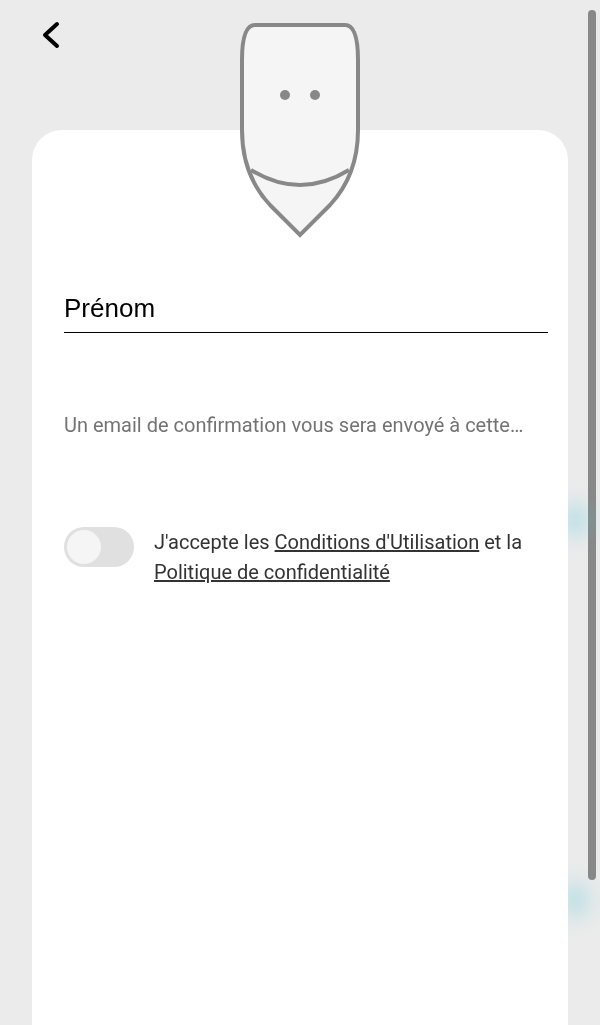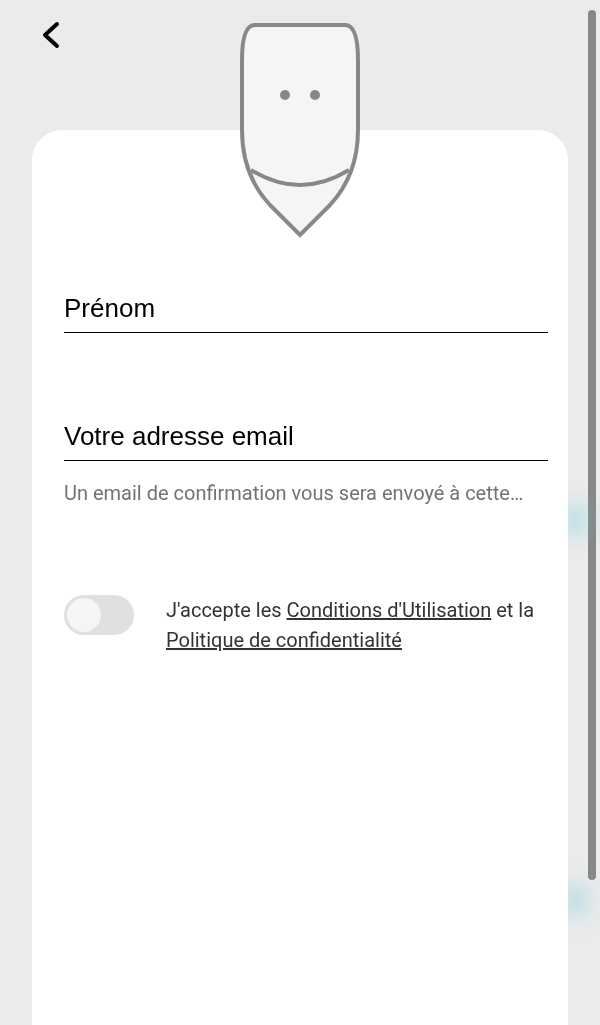--- a/index.html
+++ b/index.html
@@ -68,21 +68,21 @@
       color: #737373;
       font-size: 20px;
       margin-top: 20px;
       white-space: nowrap;
       overflow: hidden;
       text-overflow: ellipsis;
     }
     .terms-section {
       display: flex;
       align-items: flex-start;
-      gap: 32px;
+      gap: 20px;
       margin-top: 90px;
     }
     .toggle {
       width: 70px;
       height: 40px;
       background: #e0e0e0;
       border-radius: 20px;
       position: relative;
       flex-shrink: 0;
       cursor: pointer;
@@ -146,21 +146,20 @@
 </div>
 
 <div class="card">
 
   <div class="form-group">
     <input type="text" class="form-input" placeholder="Prénom" style="">
   </div>
 
 
   <div class="form-group with-helper">
-    <input type="email" class="form-input" placeholder="Votre adresse email" style="">
     <div class="helper-text">Un email de confirmation vous sera envoyé à cette…</div>
   </div>
 
 
   <div class="terms-section">
     <div class="toggle">
       <div class="toggle-knob"></div>
     </div>
     <div class="terms-text">
       <span>J'accepte les </span><span class="terms-link">Conditions d'Utilisation</span><span> et la </span><span class="terms-link">Politique de confidentialité</span>

